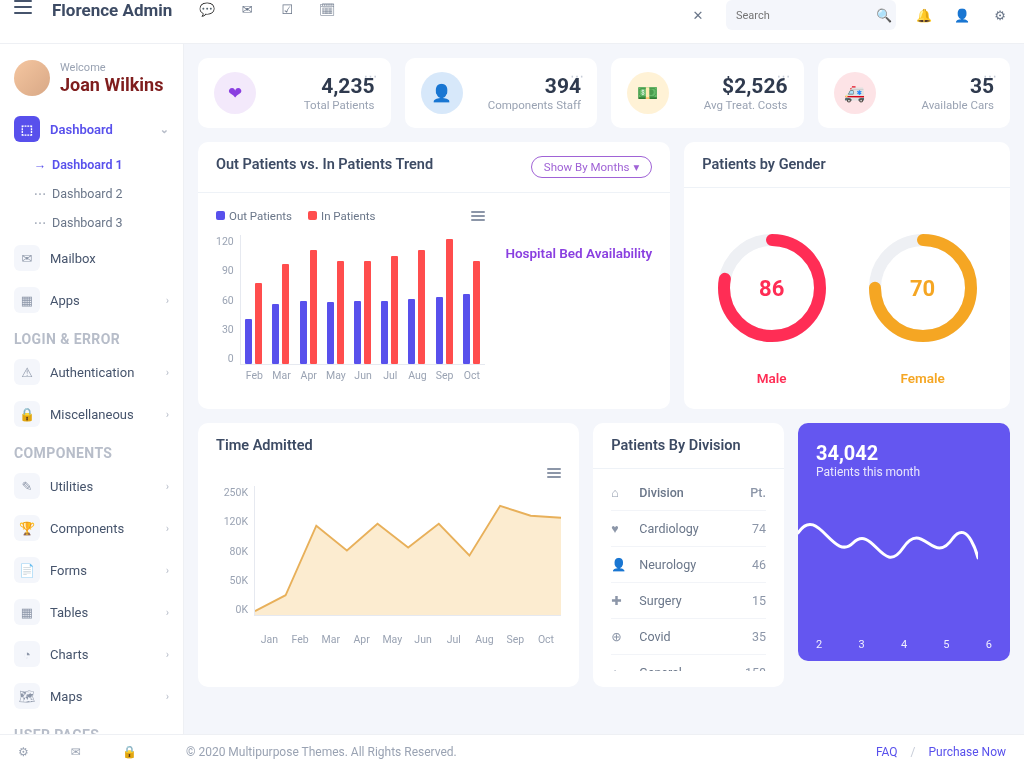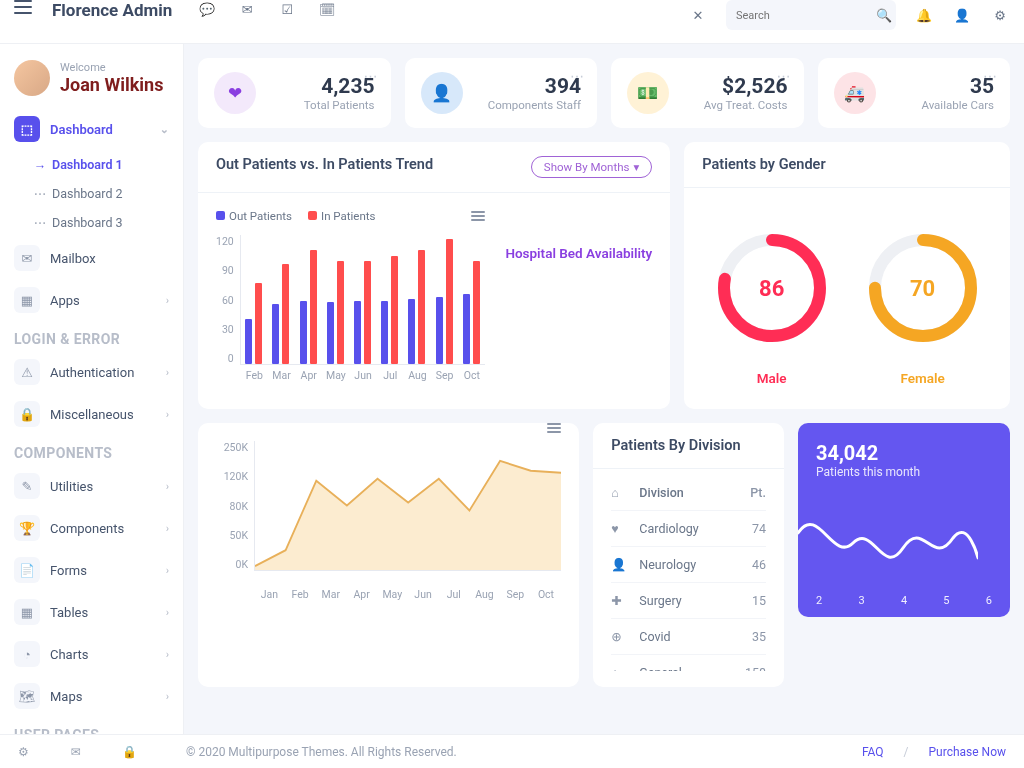--- a/index.html
+++ b/index.html
@@ -68,28 +68,28 @@
 .area-chart{position:relative;height:160px;margin-top:8px}
 .area-y{position:absolute;left:0;top:0;height:130px;display:flex;flex-direction:column;justify-content:space-between;font-size:10.5px;color:#9aa3b3;text-align:right;width:32px}
 .area-svg-wrap{position:absolute;left:38px;right:0;top:0;height:130px;border-left:1px solid #e6e9f0;border-bottom:1px solid #e6e9f0}
 .area-x{position:absolute;left:38px;right:0;bottom:0;display:flex;font-size:10.5px;color:#9aa3b3}
 .area-x span{flex:1;text-align:center}
 .div-row{display:flex;align-items:center;padding:10px 0;border-bottom:1px solid #f2f4f8;font-size:12.5px}
 .div-row.head{color:#c7cdd8;font-weight:500}
 .div-row .dicon{width:28px;color:#8c96a8}
 .div-row .dname{flex:1;color:#6a7689}
 .div-row .dval{width:40px;text-align:right;color:#8c96a8}
-.purple-card{background:#6456f0;border-radius:10px;color:#fff;padding:18px 18px 26px;position:relative;height:194px;overflow:hidden}
+.purple-card{background:#6456f0;border-radius:10px;color:#fff;padding:18px 18px 26px;position:relative;height:238px;overflow:hidden}
 .purple-card .bignum{font-size:20px;font-weight:700}
 .purple-card .sub{font-size:12px;opacity:.85}
 .wave{position:absolute;left:0;right:0;top:70px;height:110px}
 .purple-x{position:absolute;left:0;right:0;bottom:10px;display:flex;justify-content:space-around;font-size:11px;opacity:.9}
 .footer{position:absolute;bottom:0;left:0;right:0;height:34px;background:#fff;border-top:1px solid #eef0f4;display:flex;align-items:center;padding:0 18px;font-size:12px;color:#9aa3b3}
 .footer-left-icons{display:flex;gap:42px;width:168px}
-.footer-links{margin-left:auto;display:flex;gap:20px;color:#5850ec}
+.footer-links{margin-left:auto;display:flex;gap:13px;color:#5850ec}
 .footer-links span.sep{color:#c7cdd8}
 .division-scroll{max-height:160px;overflow-y:auto;position:relative}
 .division-scroll::-webkit-scrollbar{width:5px}
 .division-scroll::-webkit-scrollbar-thumb{background:#c7cdd8;border-radius:3px}
 </style>
 </head>
 <body>
 
 <div class="topbar">
   <div class="hamburger">
@@ -345,20 +345,23 @@
               <div class="donut-val" style="color:#f5a623">70</div>
             </div>
             <div class="donut-label" style="color:#f5a623">Female</div>
           </div>
         </div>
       </div>
     </div>
 
     <div class="panel-row">
       <div class="panel" style="flex:1.3">
+        <div class="panel-header" style="border-bottom:none">
+            <div class="panel-title">Time Admitted</div>
+          </div>
         <div class="panel-body" style="padding-top:0">
           <div style="display:flex;justify-content:flex-end">
               <div class="hamb-icon">
                 <span></span>
                 <span></span>
                 <span></span>
               </div>
             </div>
           <div class="area-chart">
             <div class="area-y" id="area-y">

